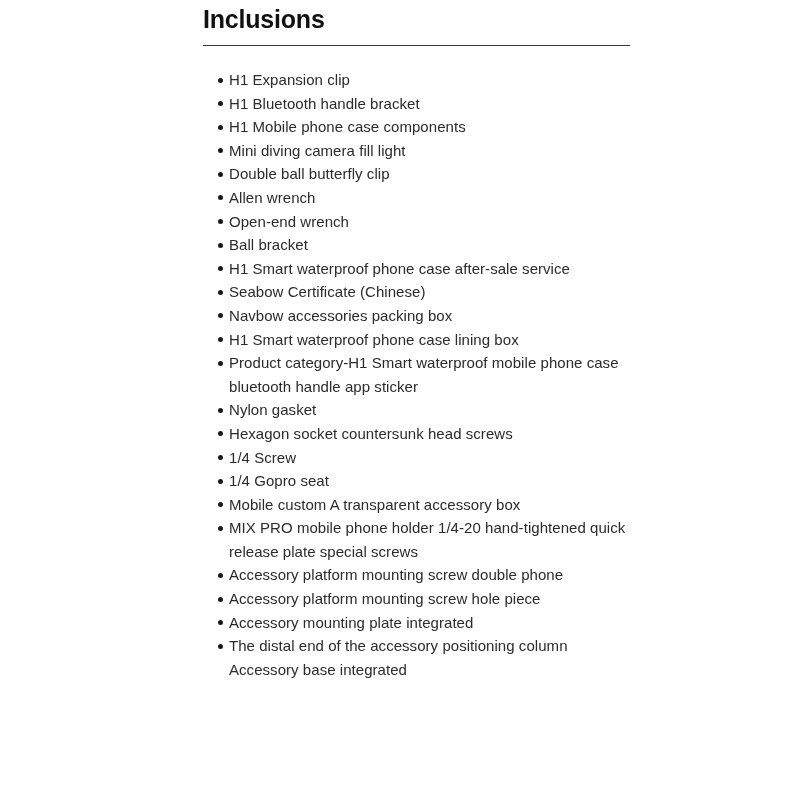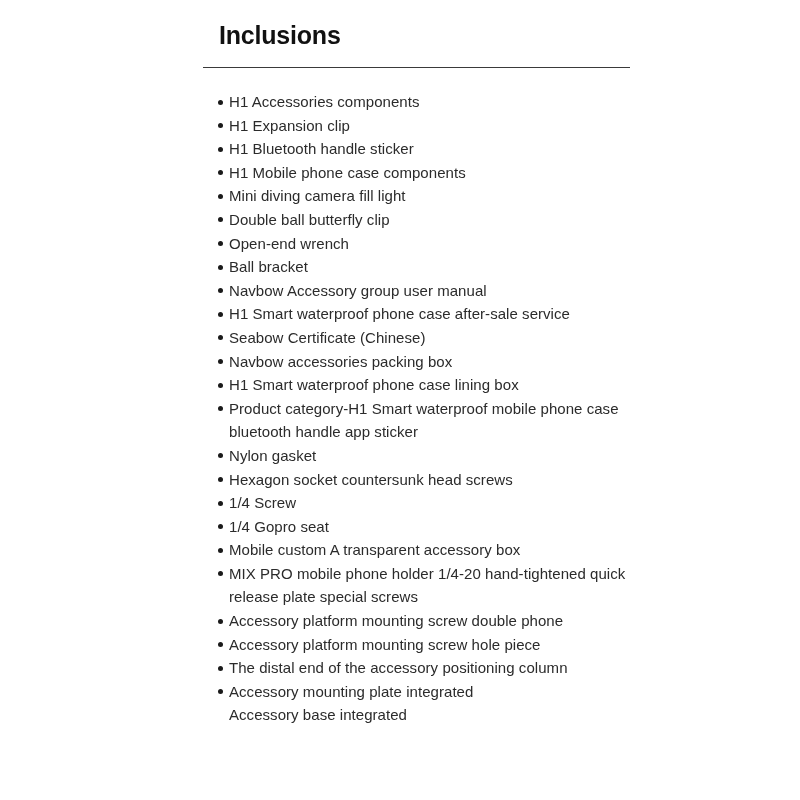--- a/index.html
+++ b/index.html
@@ -25,21 +25,21 @@
   }
 
   #content-block {
     position: absolute;
     left: 203px;
     top: 0px;
     width: 427px;
   }
 
   #section-heading {
-    margin: 16px;
+    margin: 0;
     padding: 0;
     font-size: 25px;
     font-weight: 700;
     line-height: 32px;
     letter-spacing: -0.2px;
     color: #111111;
     padding-top: 3px;
   }
 
   #heading-rule {
@@ -88,53 +88,49 @@
 <div id="page">
   <div id="content-block">
 
     <h2 id="section-heading">Inclusions</h2>
 
     <hr id="heading-rule">
 
     <ul id="inclusions-list">
         <li class="list-item">
           <span class="bullet-icon"></span>
-          <span class="item-label">H1 Accessories components</span>
-        </li>
-        <li class="list-item">
-          <span class="bullet-icon"></span>
           <span class="item-label">H1 Expansion clip</span>
         </li>
         <li class="list-item">
           <span class="bullet-icon"></span>
-          <span class="item-label">H1 Bluetooth handle sticker</span>
+          <span class="item-label">H1 Bluetooth handle bracket</span>
         </li>
         <li class="list-item">
           <span class="bullet-icon"></span>
           <span class="item-label">H1 Mobile phone case components</span>
         </li>
         <li class="list-item">
           <span class="bullet-icon"></span>
           <span class="item-label">Mini diving camera fill light</span>
         </li>
         <li class="list-item">
           <span class="bullet-icon"></span>
           <span class="item-label">Double ball butterfly clip</span>
         </li>
         <li class="list-item">
           <span class="bullet-icon"></span>
+          <span class="item-label">Allen wrench</span>
+        </li>
+        <li class="list-item">
+          <span class="bullet-icon"></span>
           <span class="item-label">Open-end wrench</span>
         </li>
         <li class="list-item">
           <span class="bullet-icon"></span>
           <span class="item-label">Ball bracket</span>
-        </li>
-        <li class="list-item">
-          <span class="bullet-icon"></span>
-          <span class="item-label">Navbow Accessory group user manual</span>
         </li>
         <li class="list-item">
           <span class="bullet-icon"></span>
           <span class="item-label">H1 Smart waterproof phone case after-sale service</span>
         </li>
         <li class="list-item">
           <span class="bullet-icon"></span>
           <span class="item-label">Seabow Certificate (Chinese)</span>
         </li>
         <li class="list-item">
@@ -176,25 +172,25 @@
         <li class="list-item">
           <span class="bullet-icon"></span>
           <span class="item-label">Accessory platform mounting screw double phone</span>
         </li>
         <li class="list-item">
           <span class="bullet-icon"></span>
           <span class="item-label">Accessory platform mounting screw hole piece</span>
         </li>
         <li class="list-item">
           <span class="bullet-icon"></span>
-          <span class="item-label">The distal end of the accessory positioning column</span>
+          <span class="item-label">Accessory mounting plate integrated</span>
         </li>
         <li class="list-item">
           <span class="bullet-icon"></span>
-          <span class="item-label">Accessory mounting plate integrated</span>
+          <span class="item-label">The distal end of the accessory positioning column</span>
         </li>
         <li class="list-item">
           <span class="item-label">Accessory base integrated</span>
         </li>
       </ul>
 
   </div>
 </div>
 
 </body></html>

